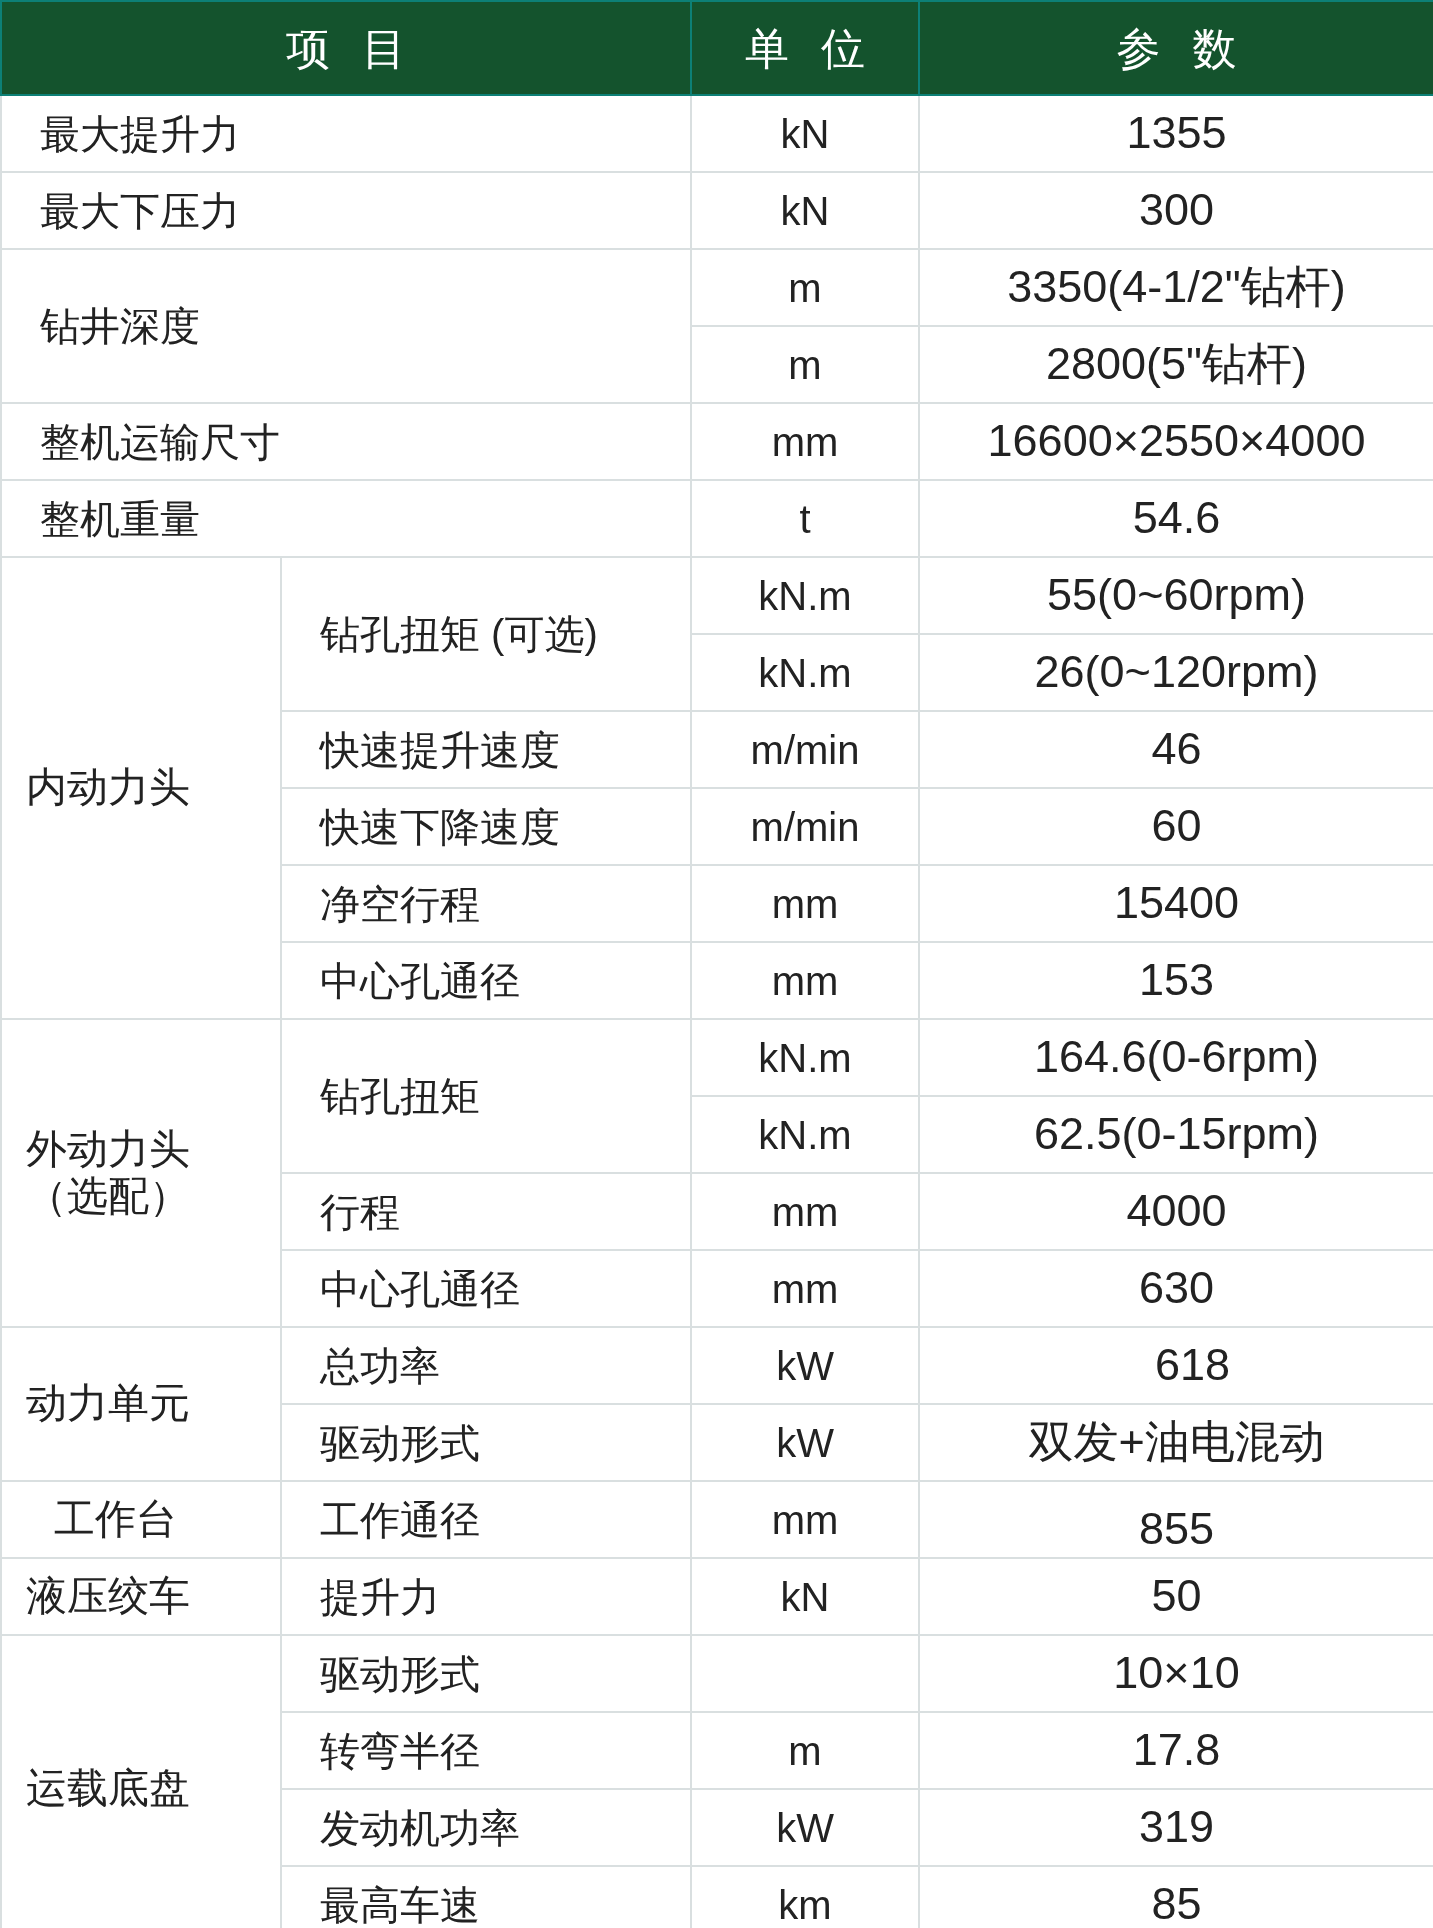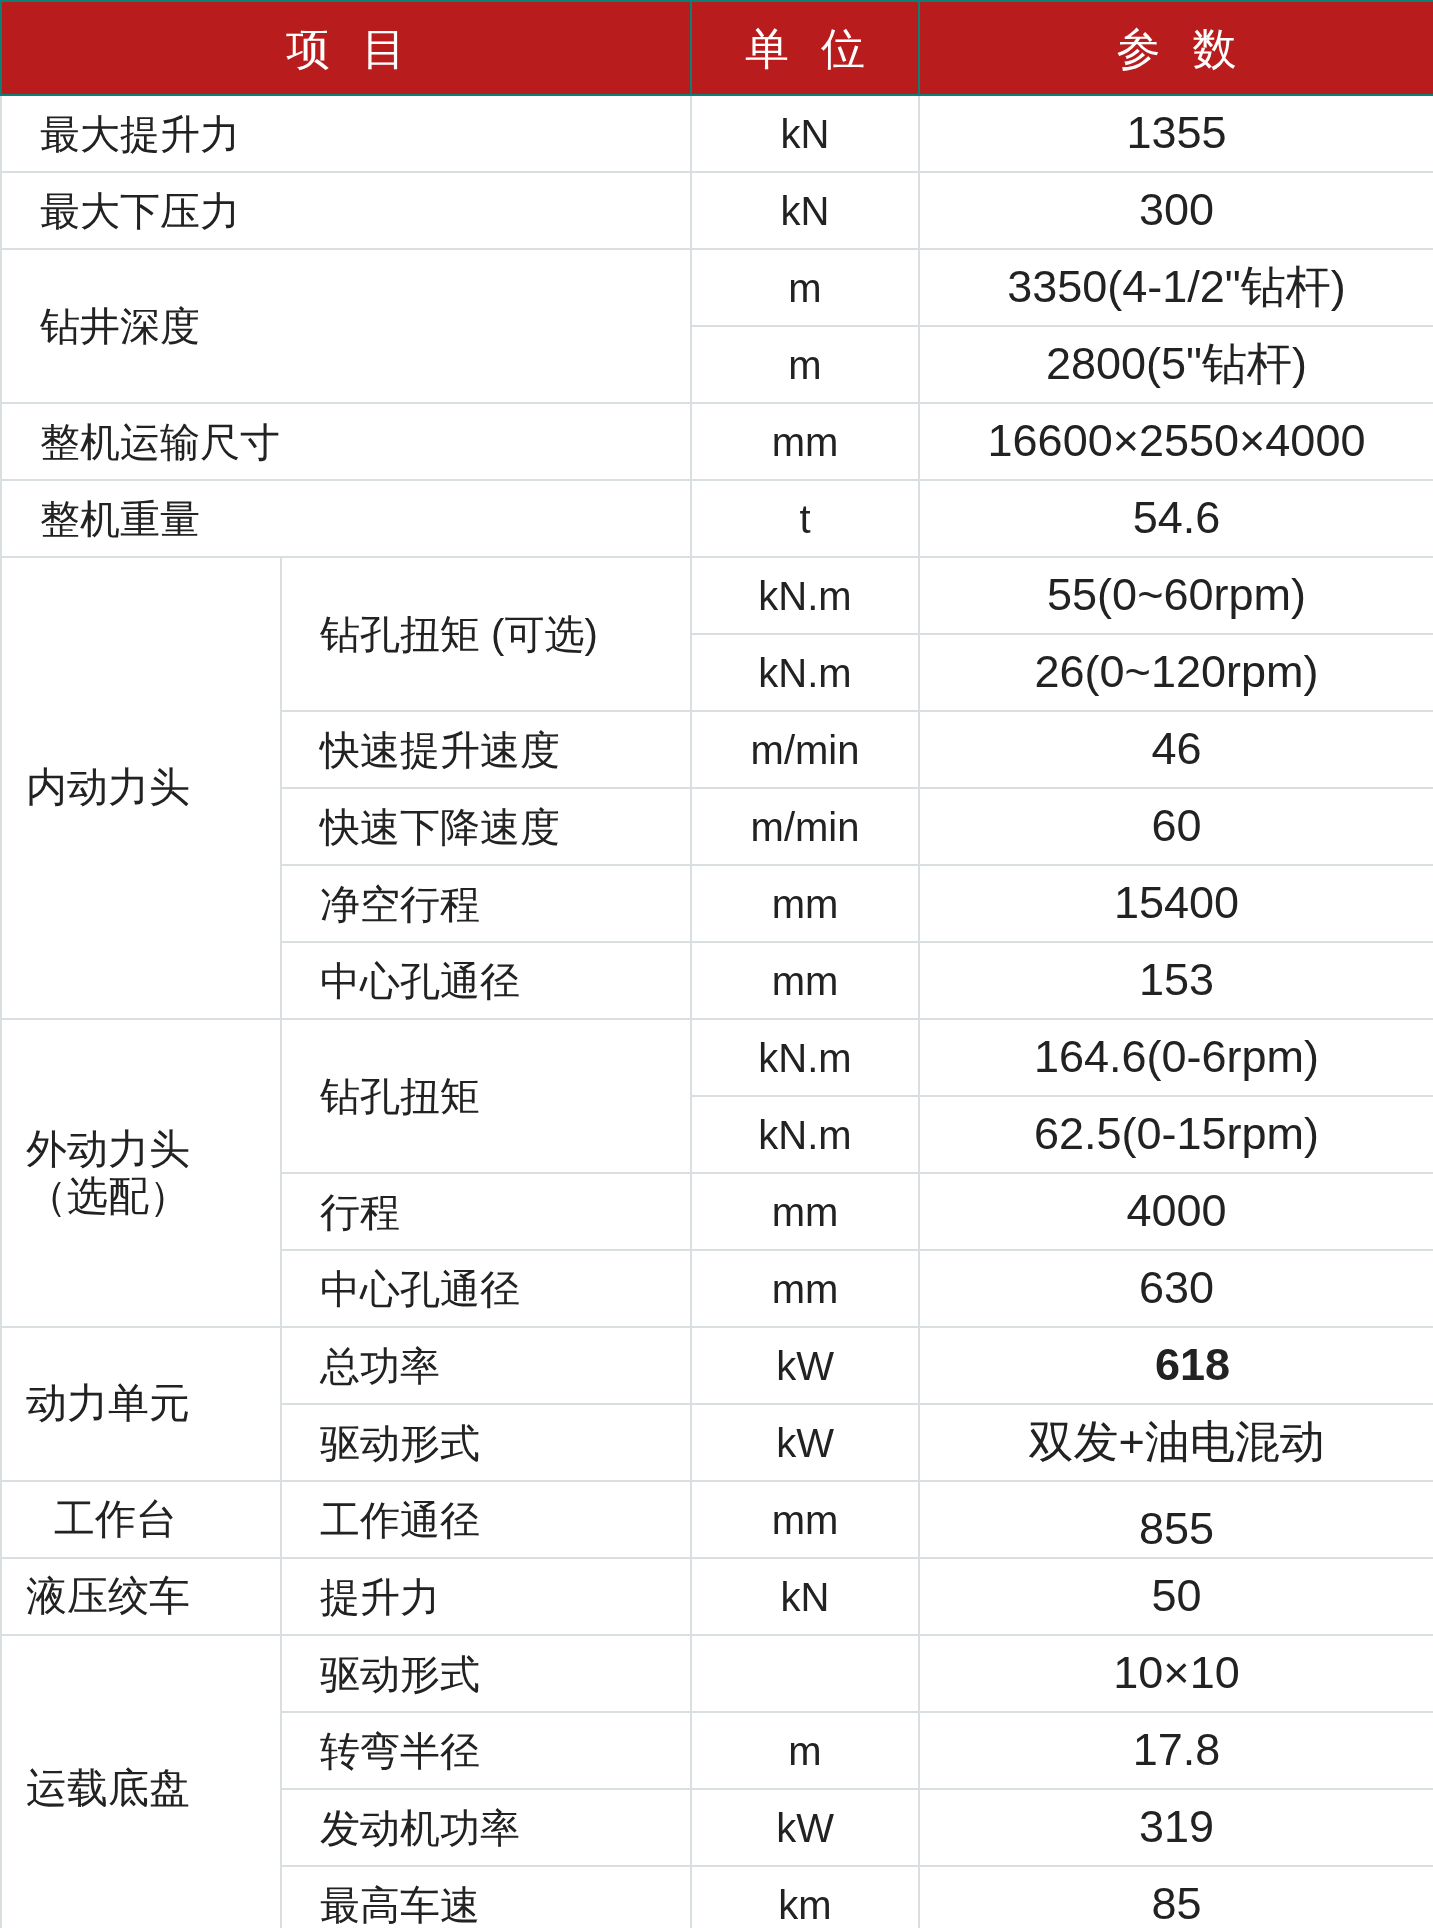--- a/index.html
+++ b/index.html
@@ -28,21 +28,21 @@
     padding: 0;
     vertical-align: middle;
     text-align: center;
     font-weight: normal;
     font-size: 40px;
     line-height: 1.25;
     height: 75px;
     color: #222222;
   }
   .spec-table thead th {
-    background: #b91c1c;
+    background: #14532d;
     color: #ffffff;
     font-size: 44px;
     letter-spacing: 10px;
     padding-right: 0;
     height: 92px;
     border-color: #0d8076;
   }
   .spec-table thead th .hdr {
     display: inline-block;
     padding-left: 10px;
@@ -56,21 +56,21 @@
     padding-left: 24px;
     font-size: 41px;
   }
   td.grp.center-pad {
     padding-left: 52px;
   }
   td.value {
     font-size: 45px;
   }
   td.value.bold {
-    font-weight: bold;
+    font-weight: normal;
     padding-left: 32px;
   }
   td.value.low {
     vertical-align: bottom;
   }
   .sub {
     display: block;
     line-height: 1.15;
   }
 </style>

